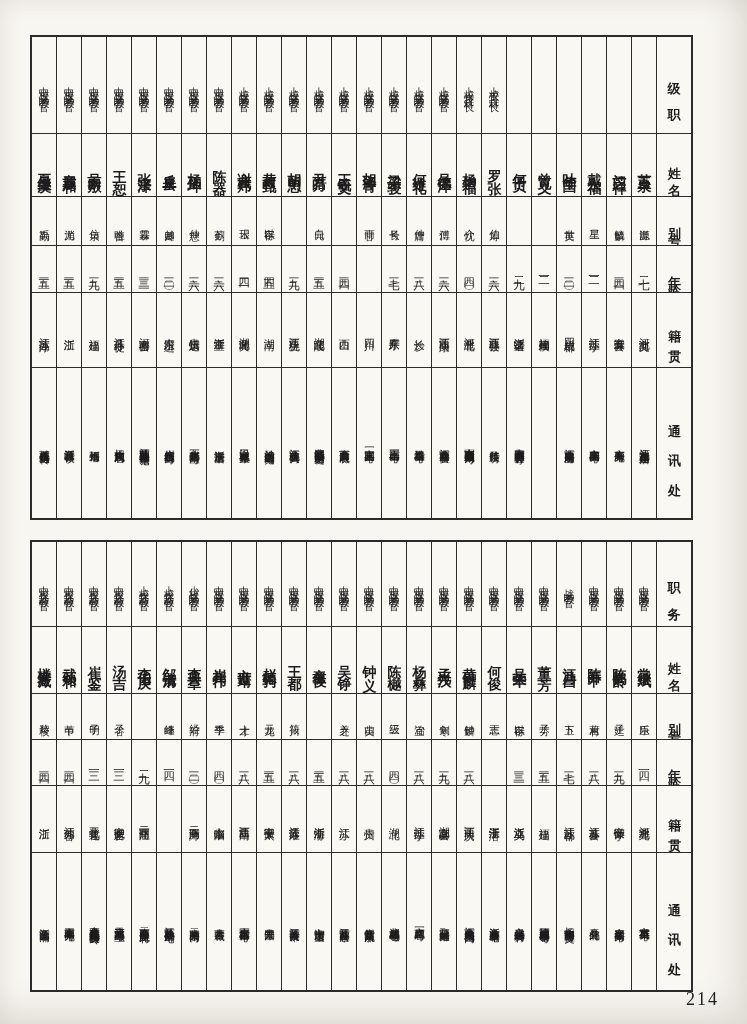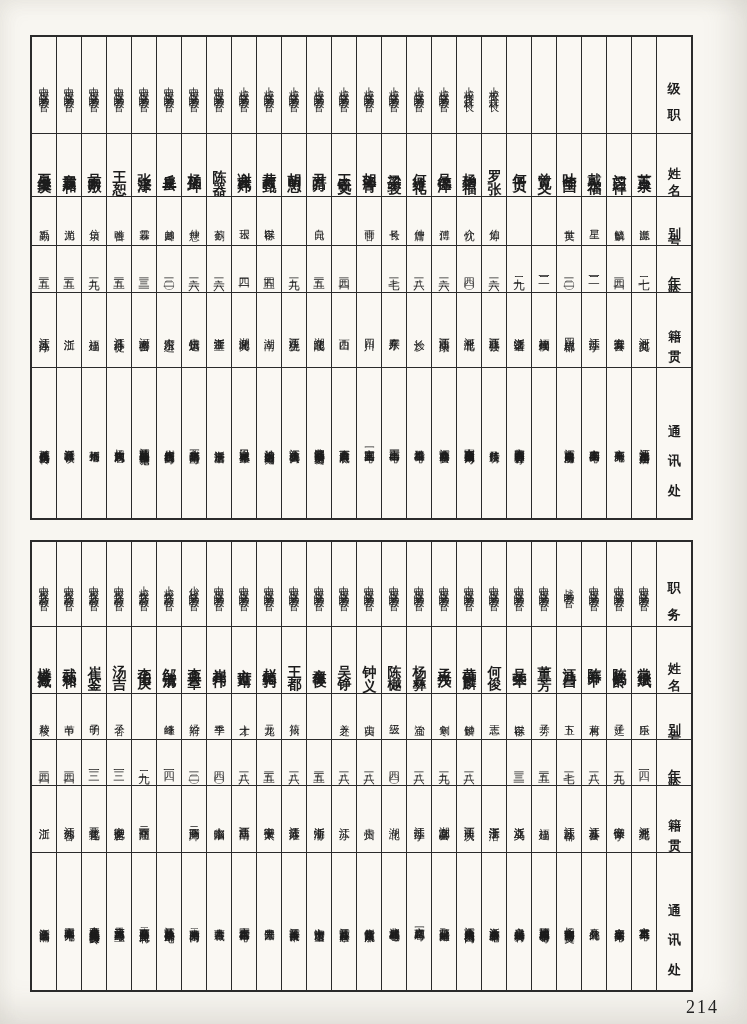--- a/index.html
+++ b/index.html
@@ -53,21 +53,21 @@
   .r5 .vtxt{font-size:10.5px;letter-spacing:0.5px;line-height:12px;}
   
   .hdr .vtxt{font-size:13px;font-weight:bold;letter-spacing:0;}
   .hdr.r0 .vtxt{letter-spacing:26px;margin-bottom:-26px;}
   .hdr.r1 .vtxt{letter-spacing:16px;margin-bottom:-16px;}
   .hdr.r2 .vtxt{letter-spacing:8px;margin-bottom:-8px;}
   .hdr.r3 .vtxt{letter-spacing:7px;margin-bottom:-7px;}
   .hdr.r4 .vtxt{letter-spacing:20px;margin-bottom:-20px;}
   .hdr.r5 .vtxt{letter-spacing:30px;margin-bottom:-30px;}
   .pagenum{
-    position:absolute;right:28px;bottom:6px;
+    position:absolute;right:28px;bottom:14px;
     font-size:18px;letter-spacing:2px;color:#222;
     font-family:"Liberation Serif","DejaVu Serif",serif;
   }
 </style>
 </head>
 <body>
 
 <div class="page">
   <div class="tbl" id="t0">
       <div class="col hcol">

